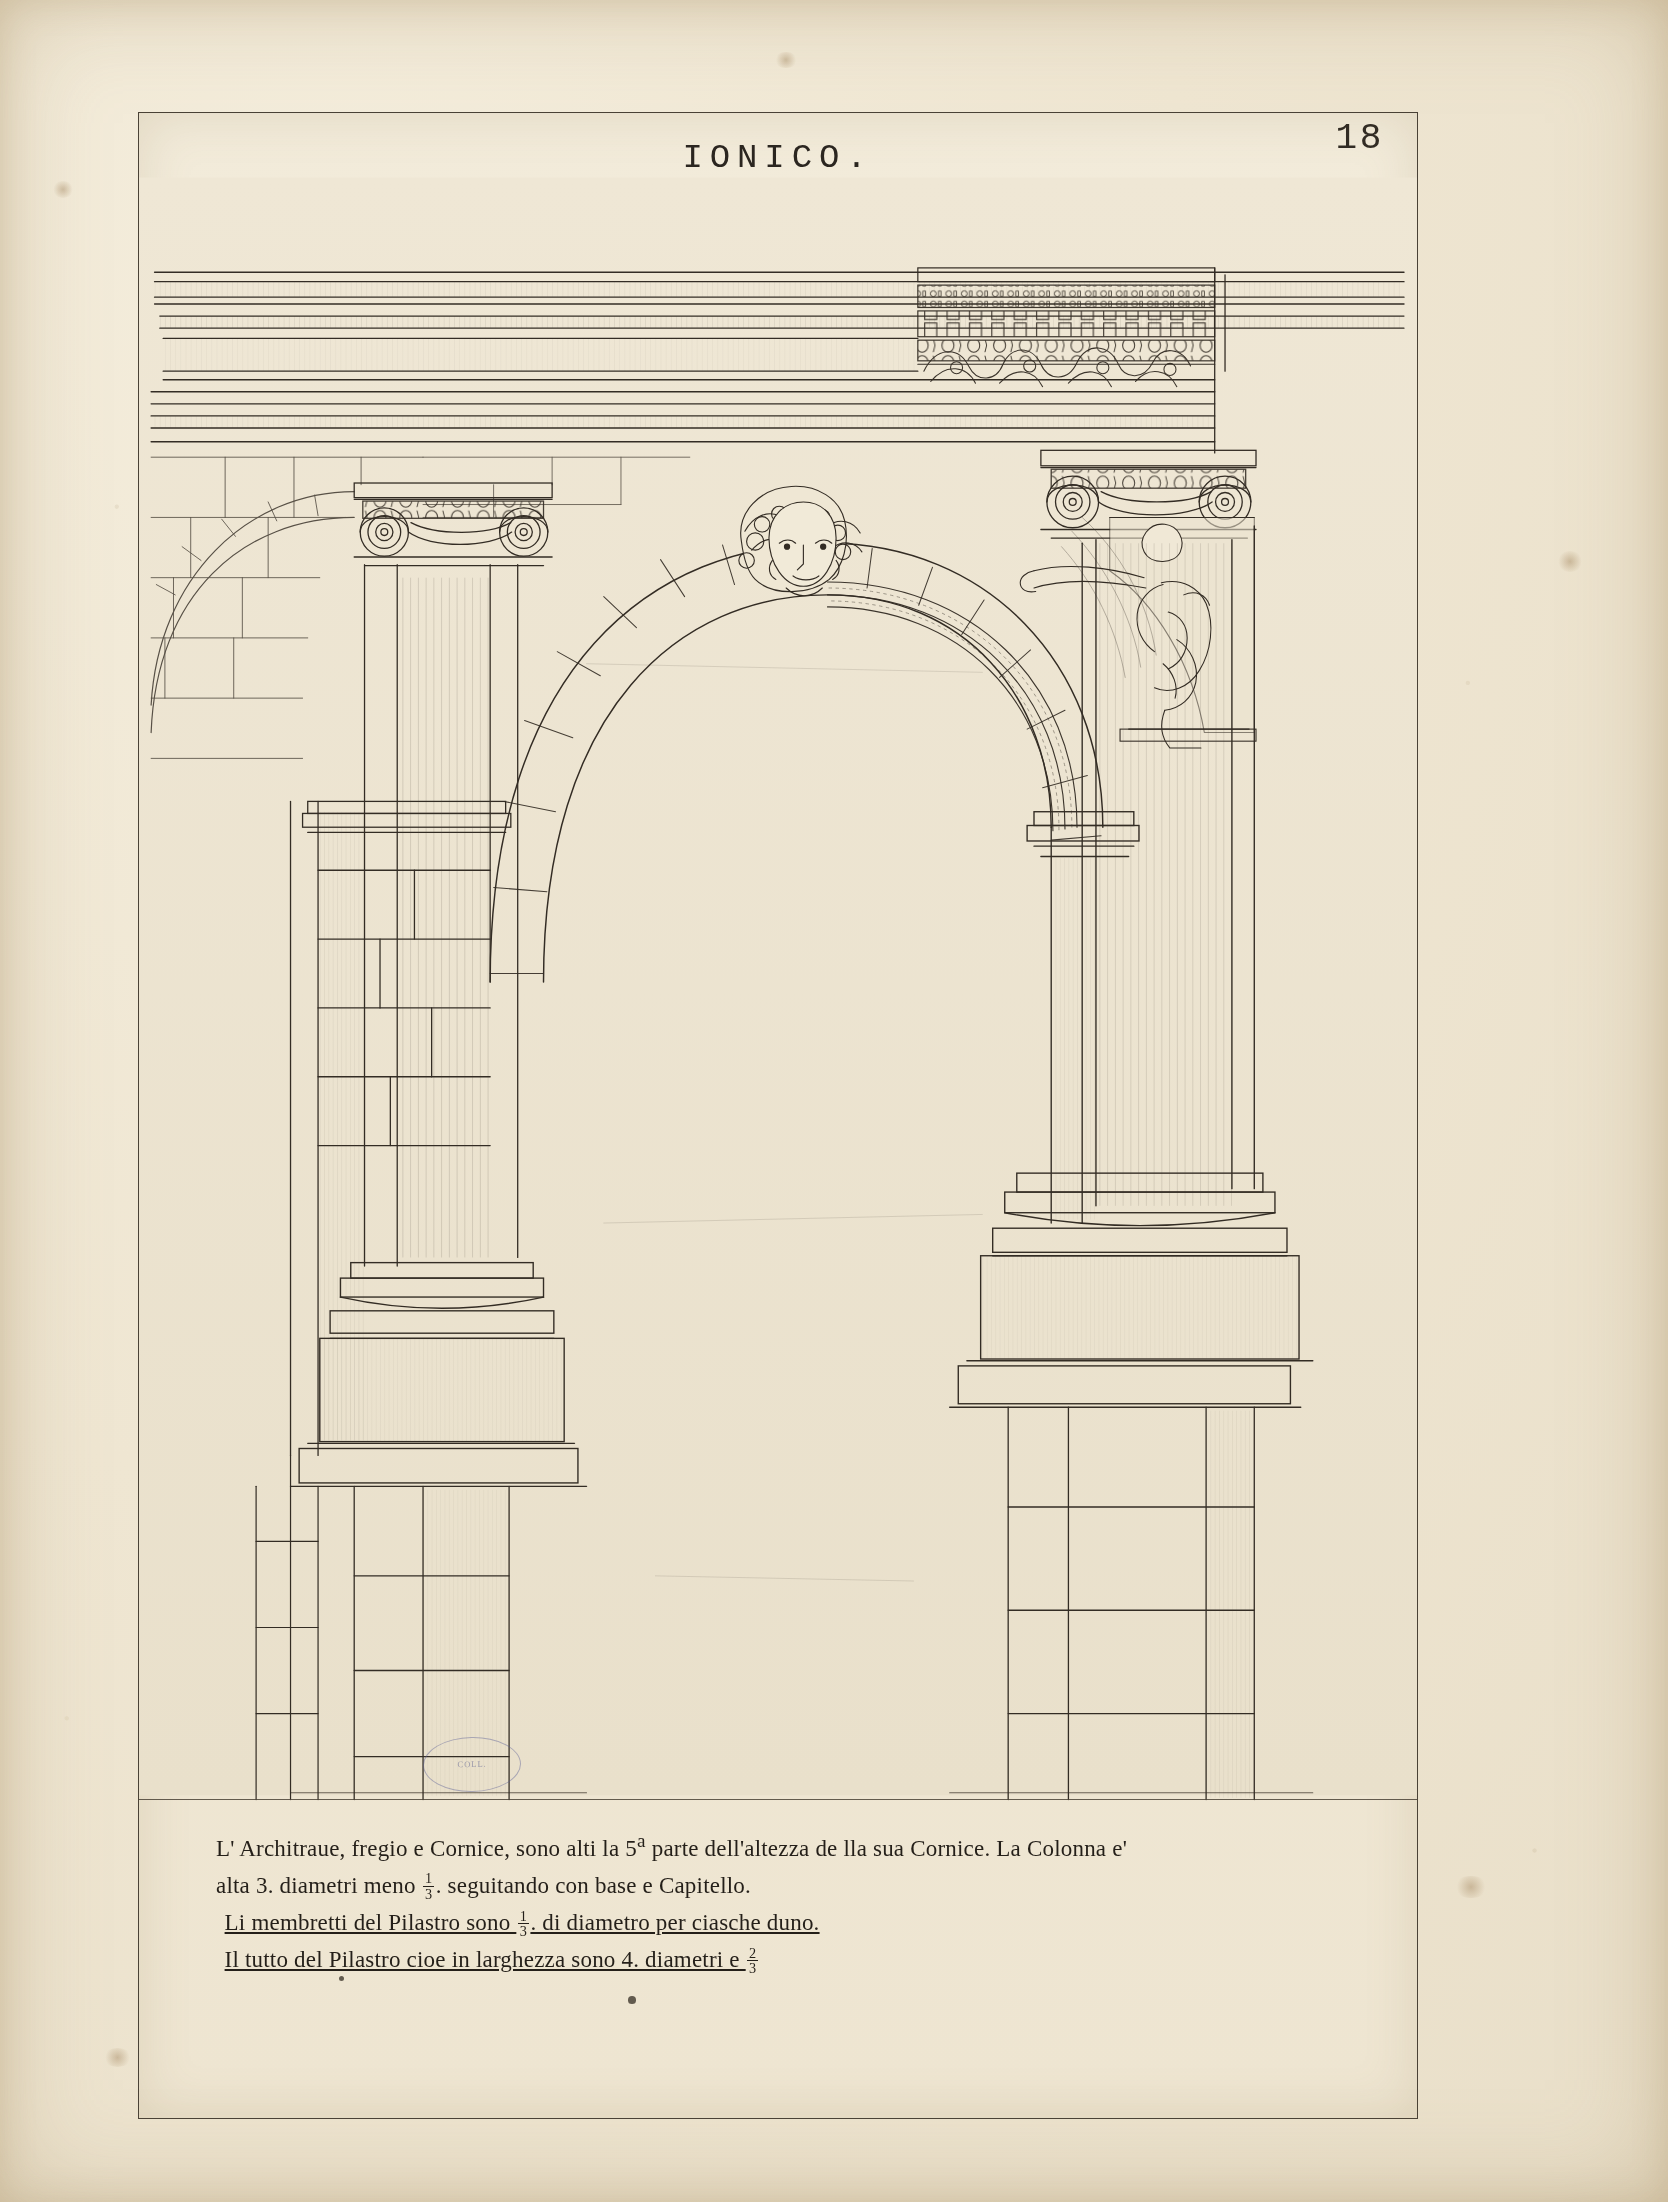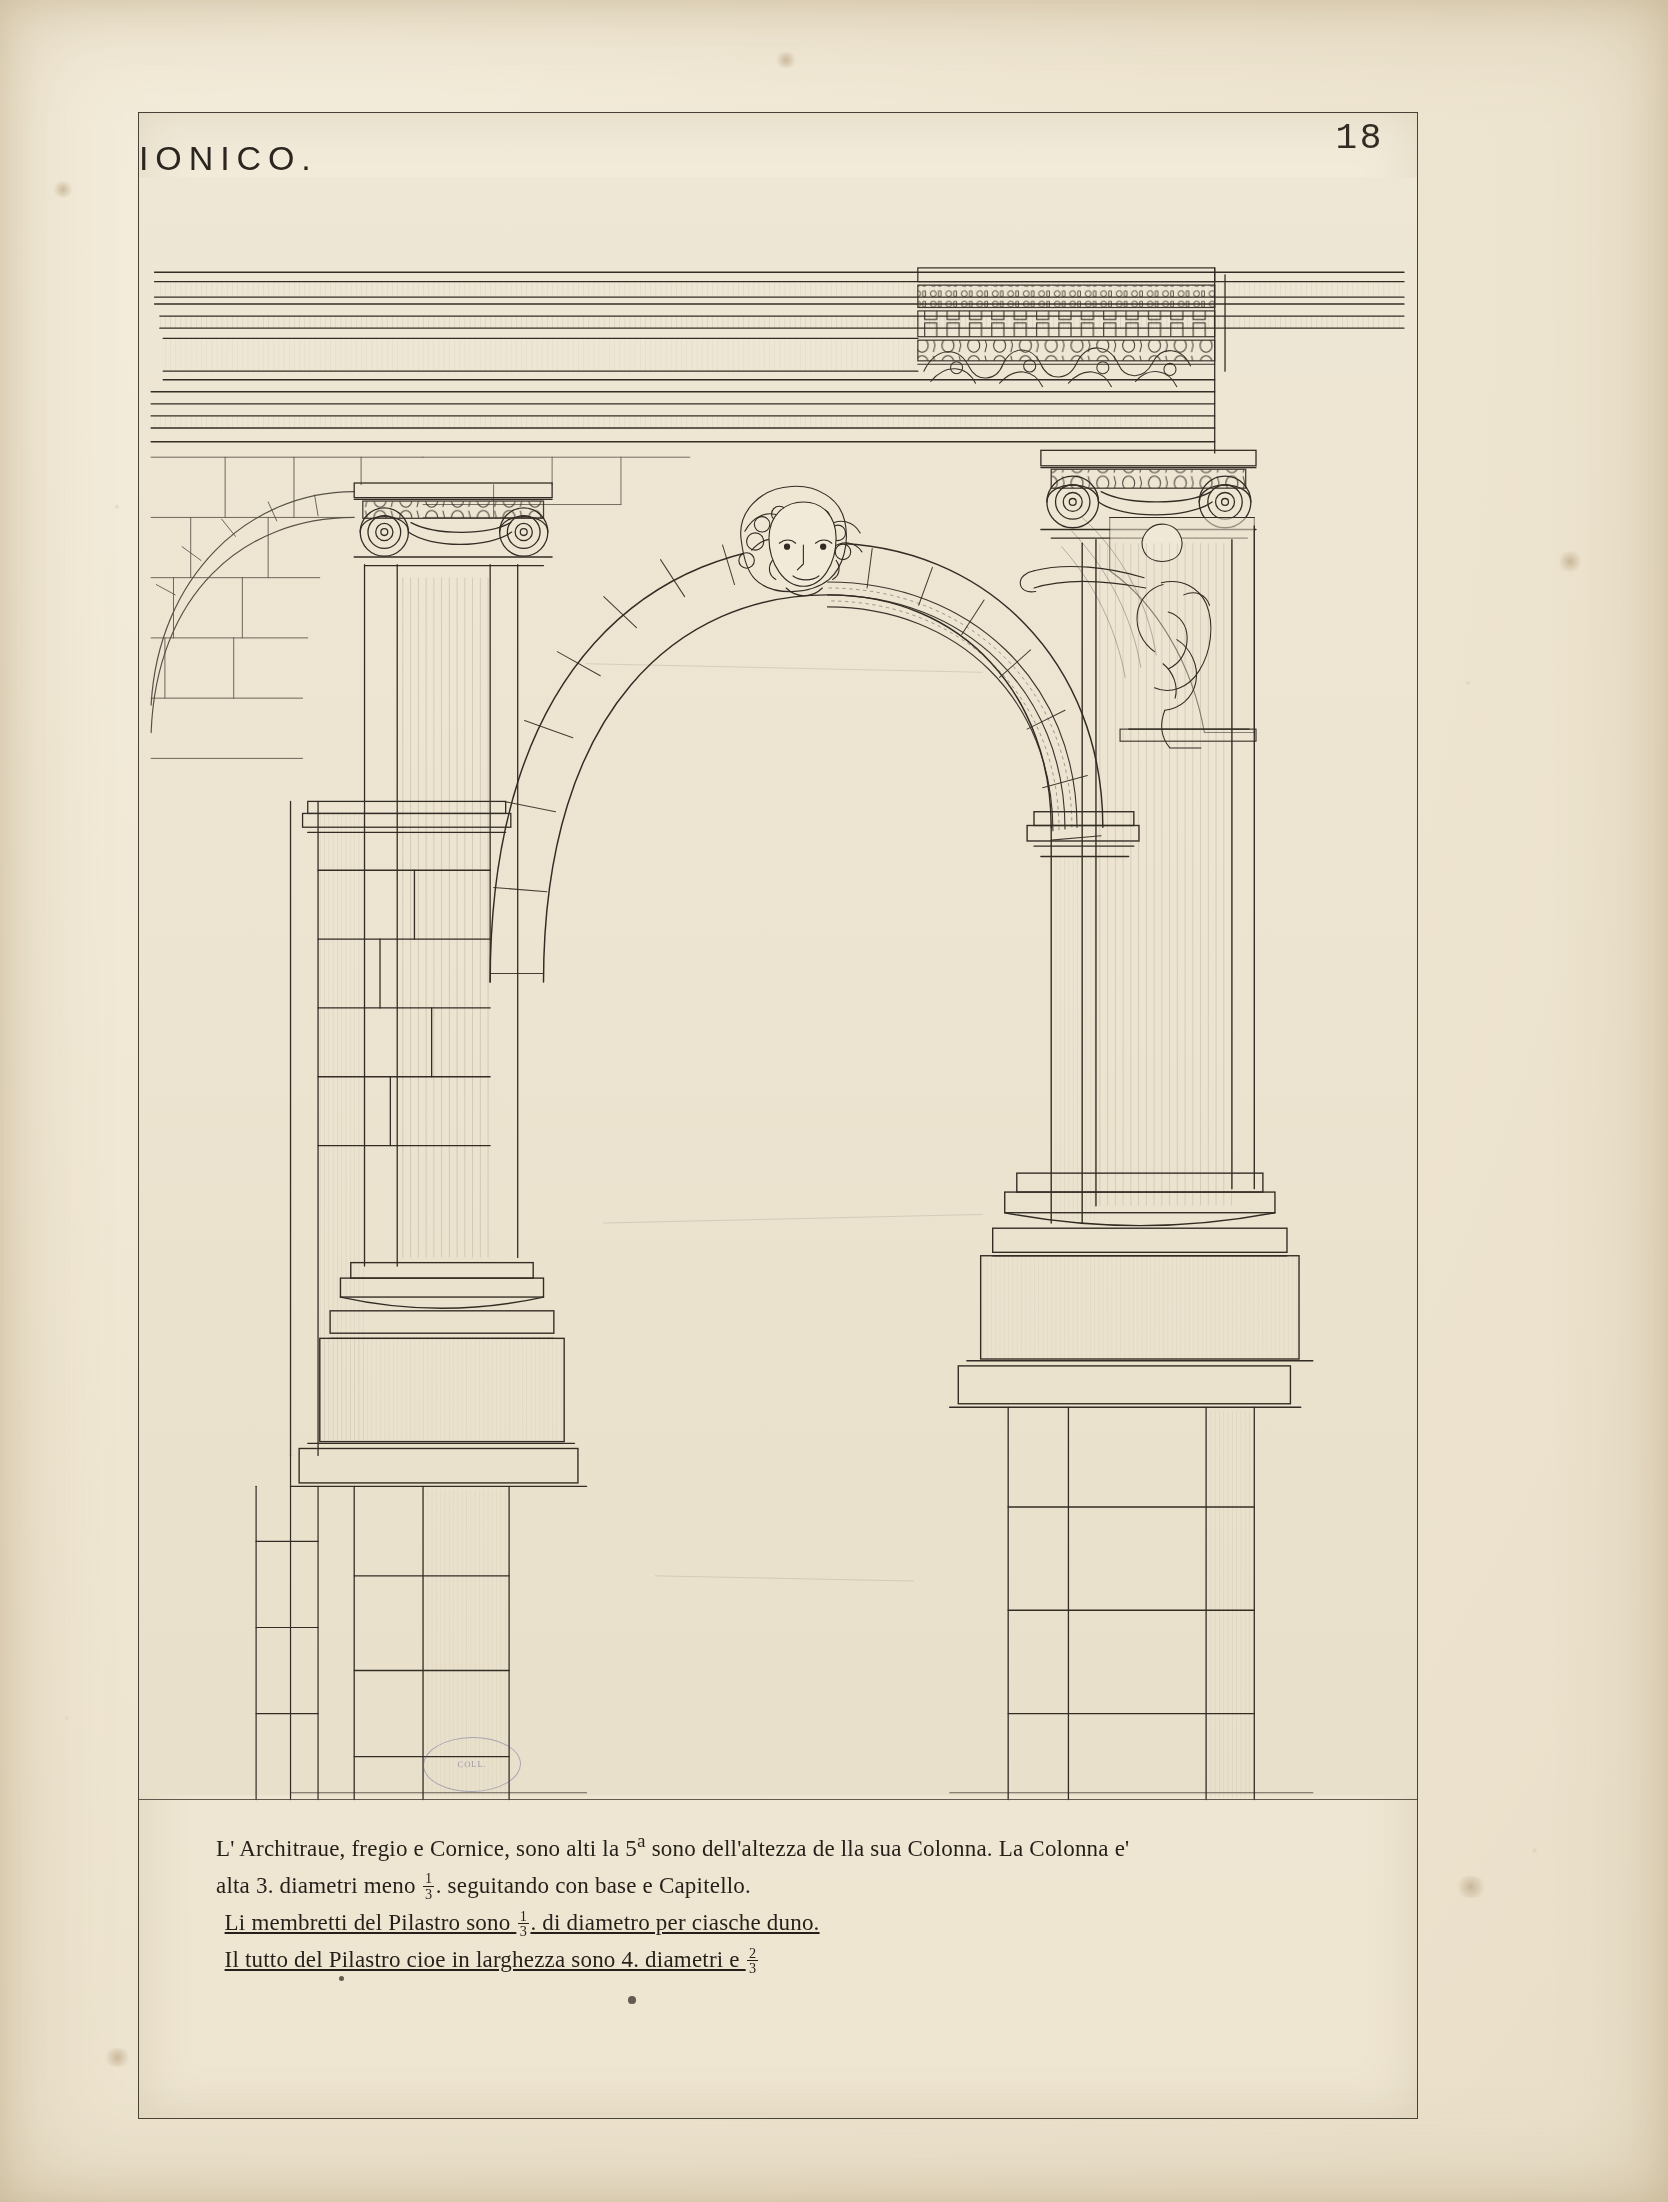--- a/index.html
+++ b/index.html
@@ -69,24 +69,25 @@
     position: absolute;
     inset: 0;
     overflow: hidden;
   }
 
   
   .plate-title {
     position: absolute;
     top: 26px;
     left: 0; right: 0;
+    text-align: center;
     font-size: 34px;
     letter-spacing: 6.9px;
     color: #2b2620;
-    font-family: Liberation Sans, sans-serif;
+    font-family: Liberation Mono, monospace;
   }
   .plate-folio {
     position: absolute;
     top: 5.2px;
     right: 33px;
     font-size: 36px;
     letter-spacing: 2.6px;
     color: #322c24;
     font-family: Liberation Mono, monospace;
   }
@@ -557,21 +558,21 @@
       </div>
 
       <div class="caption-rule"></div>
 
       <div class="stamp">COLL.</div>
       <div class="ink-dot" style="left:489px; top:1883px;"></div>
       <div class="ink-dot" style="left:200px; top:1863px; width:5.2px; height:5.2px;"></div>
 
       <div class="caption">
         <div class="line">
-          <span>L' Architraue, fregio e Cornice, sono alti la 5</span><sup>a</sup><span> sono dell'altezza de lla sua Colonna. La Colonna e'</span>
+          <span>L' Architraue, fregio e Cornice, sono alti la 5</span><sup>a</sup><span> parte dell'altezza de lla sua Cornice. La Colonna e'</span>
         </div>
         <div class="line">
           <span>alta 3. diametri meno </span><span class="frac"><span class="num">1</span><span class="den">3</span></span><span>. seguitando con base e Capitello.</span>
         </div>
         <div class="line indent">
           <span>Li membretti del Pilastro sono </span><span class="frac"><span class="num">1</span><span class="den">3</span></span><span>. di diametro per ciasche duno.</span>
         </div>
         <div class="line indent">
           <span>Il tutto del Pilastro cioe in larghezza sono 4. diametri e </span><span class="frac"><span class="num">2</span><span class="den">3</span></span><span></span>
         </div>

